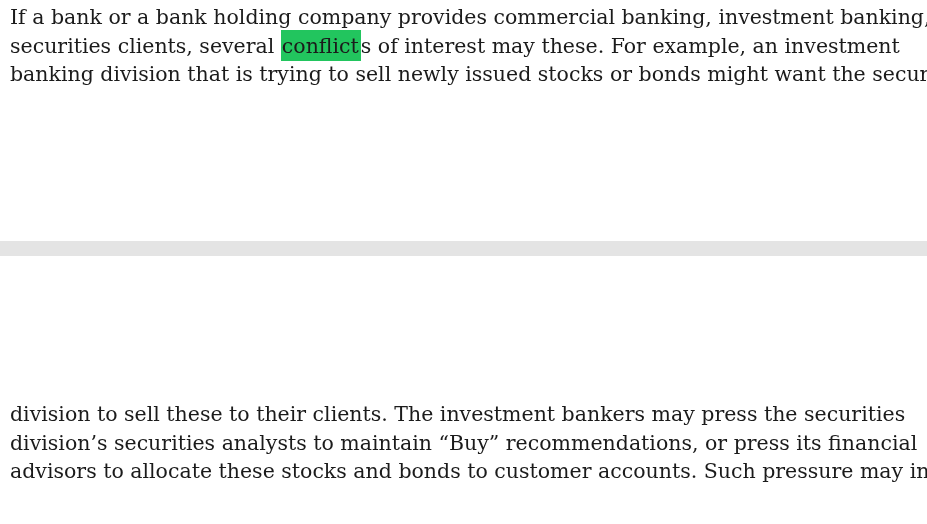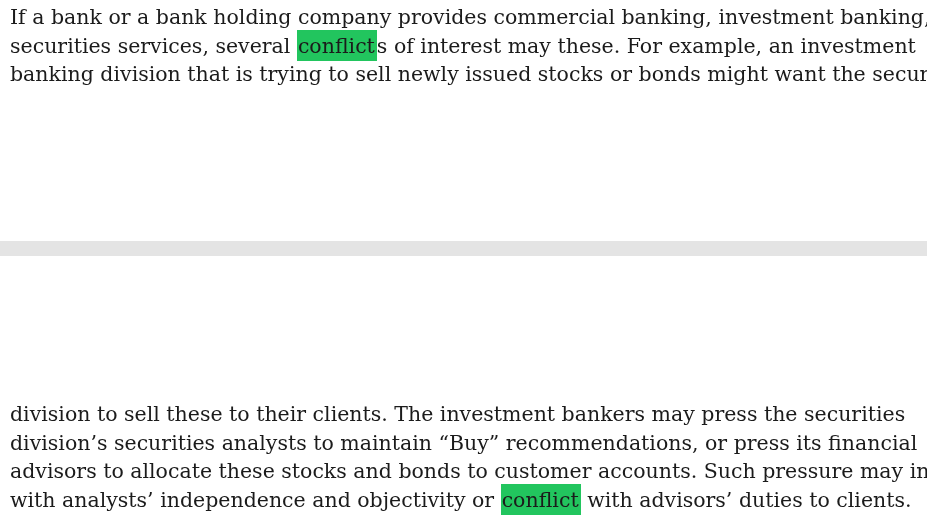--- a/index.html
+++ b/index.html
@@ -48,27 +48,26 @@
     height: 15px;
     background: #e4e4e4;
   }
 </style>
 </head>
 <body>
 
 <div class="page page-1">
   <div class="paragraph paragraph-1">
       <div class="line"><span>If a bank or a bank holding company provides commercial banking, investment banking, and</span></div>
-      <div class="line"><span>securities services, several </span><mark class="search-highlight">conflict</mark><span>s of interest may these. For example, an investment</span></div>
+      <div class="line"><span>securities clients, several </span><mark class="search-highlight">conflict</mark><span>s of interest may these. For example, an investment</span></div>
       <div class="line"><span>banking division that is trying to sell newly issued stocks or bonds might want the securities</span></div>
     </div>
 </div>
 
 <div class="page-separator"></div>
 
 <div class="page page-2">
   <div class="paragraph paragraph-2">
       <div class="line"><span>division to sell these to their clients. The investment bankers may press the securities</span></div>
       <div class="line"><span>division’s securities analysts to maintain “Buy” recommendations, or press its financial</span></div>
       <div class="line"><span>advisors to allocate these stocks and bonds to customer accounts. Such pressure may interfere</span></div>
-      <div class="line"><span>with analysts’ independence and objectivity or </span><mark class="search-highlight">conflict</mark><span> with advisors’ duties to clients.</span></div>
     </div>
 </div>
 
 </body></html>

